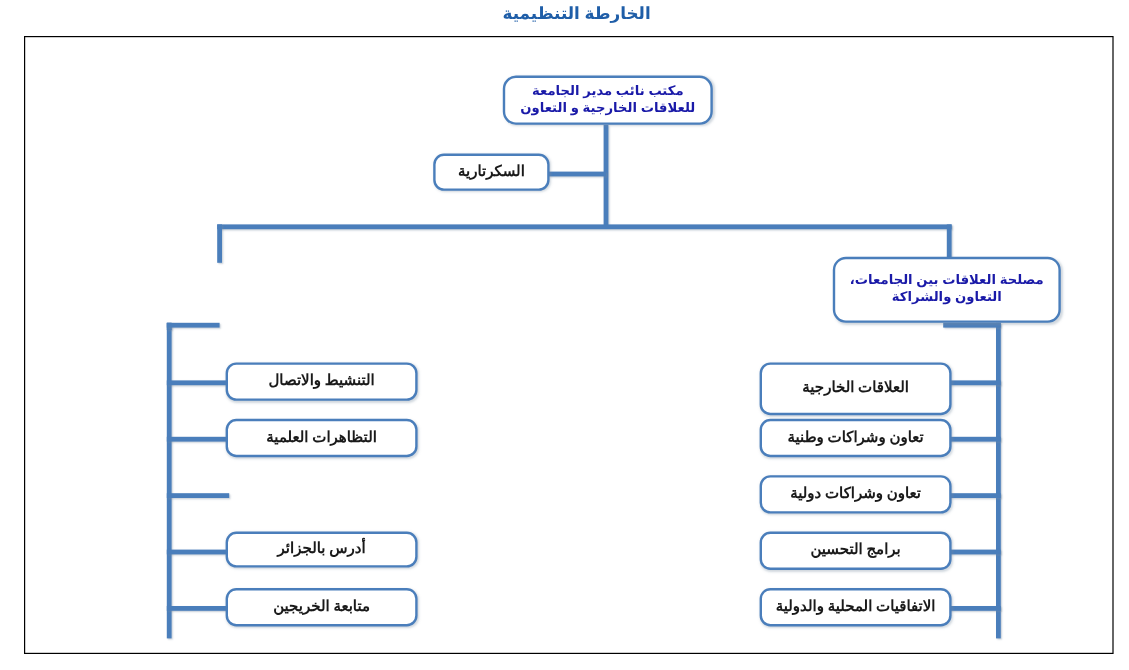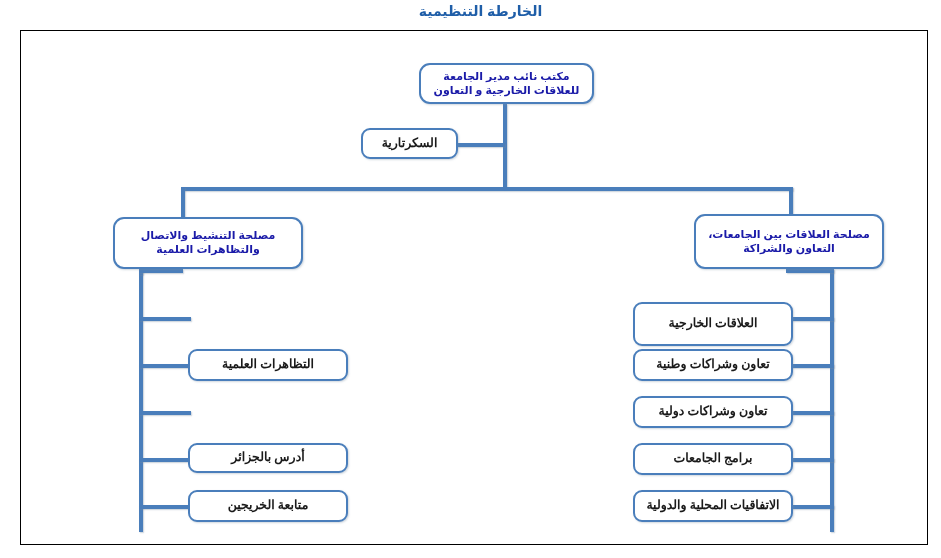--- a/index.html
+++ b/index.html
@@ -141,54 +141,51 @@
       <span class="node-label">
         <span>مكتب نائب مدير الجامعة</span><br>
         <span>للعلاقات الخارجية و التعاون</span>
       </span>
     </div>
 
     <div class="node leaf-node" style="left:340px; top:97px; width:97px; height:31px;">
       <span class="node-label">السكرتارية</span>
     </div>
 
-    <div class="node blue-node" style="left:92px; top:186px; width:190px; height:52px;">
-      <span class="node-label">
-        <span>مصلحة التنشيط والاتصال</span><br>
-        <span>والتظاهرات العلمية</span>
-      </span>
-    </div>
 
     <div class="node blue-node" style="left:673px; top:183px; width:190px; height:55px;">
       <span class="node-label">
         <span>مصلحة العلاقات بين الجامعات،</span><br>
         <span>التعاون والشراكة</span>
       </span>
     </div>
 
+    <div class="node leaf-node" style="left:167px; top:271px; width:160px; height:32px;">
+      <span class="node-label">التنشيط والاتصال</span>
+    </div>
     <div class="node leaf-node" style="left:167px; top:318px; width:160px; height:32px;">
       <span class="node-label">التظاهرات العلمية</span>
     </div>
     <div class="node leaf-node" style="left:167px; top:412px; width:160px; height:30px;">
       <span class="node-label">أدرس بالجزائر</span>
     </div>
     <div class="node leaf-node" style="left:167px; top:459px; width:160px; height:32px;">
       <span class="node-label">متابعة الخريجين</span>
     </div>
 
     <div class="node leaf-node" style="left:612px; top:271px; width:160px; height:44px;">
       <span class="node-label">العلاقات الخارجية</span>
     </div>
     <div class="node leaf-node" style="left:612px; top:318px; width:160px; height:32px;">
       <span class="node-label">تعاون وشراكات وطنية</span>
     </div>
     <div class="node leaf-node" style="left:612px; top:365px; width:160px; height:32px;">
       <span class="node-label">تعاون وشراكات دولية</span>
     </div>
     <div class="node leaf-node" style="left:612px; top:412px; width:160px; height:32px;">
-      <span class="node-label">برامج الجامعات</span>
+      <span class="node-label">برامج التحسين</span>
     </div>
     <div class="node leaf-node" style="left:612px; top:459px; width:160px; height:32px;">
       <span class="node-label">الاتفاقيات المحلية والدولية</span>
     </div>
 
   </div>
 </div>
 
 </body></html>

